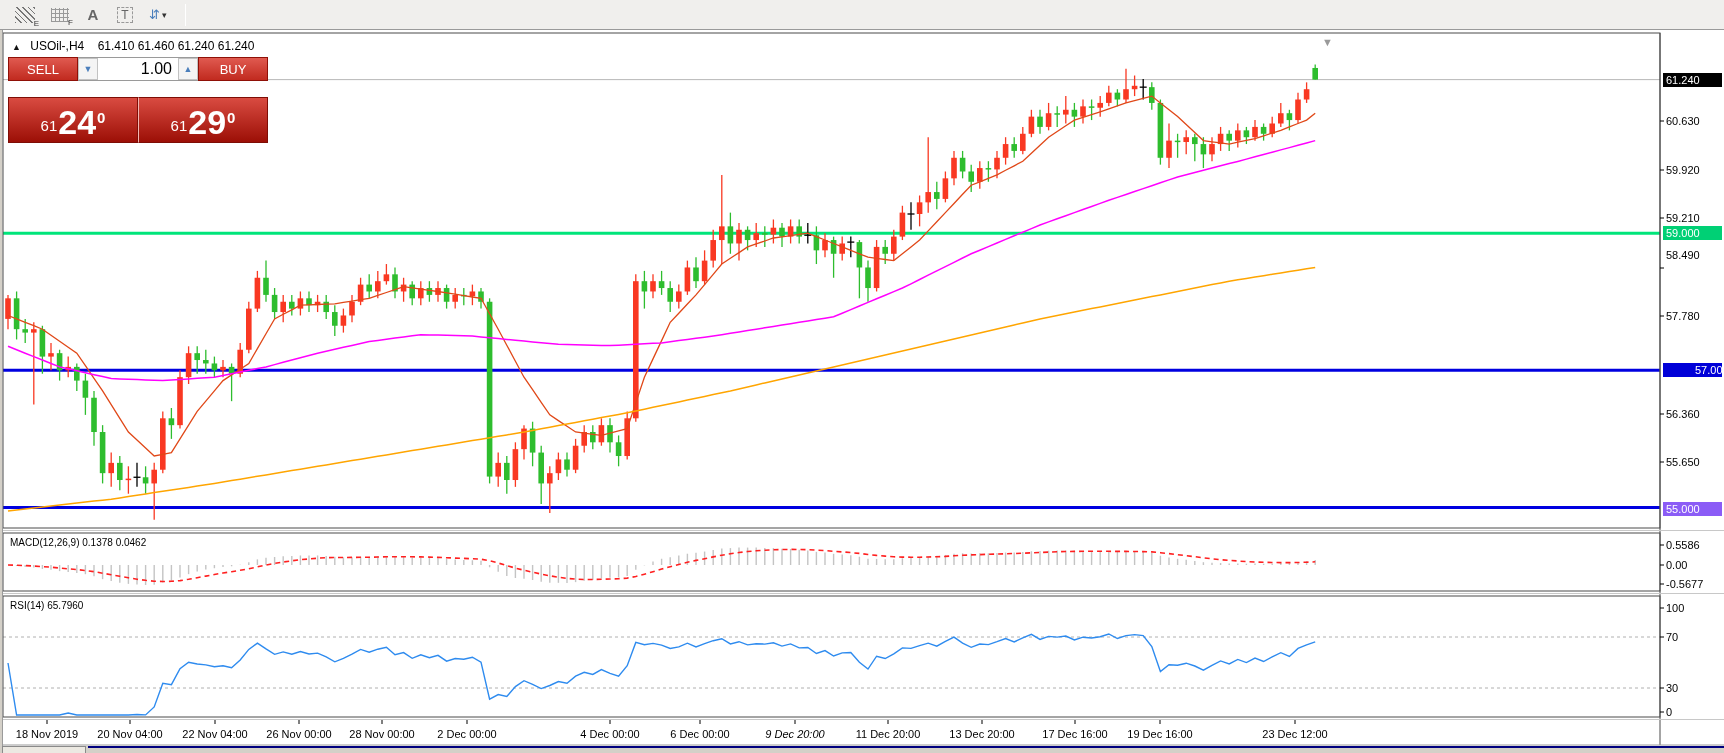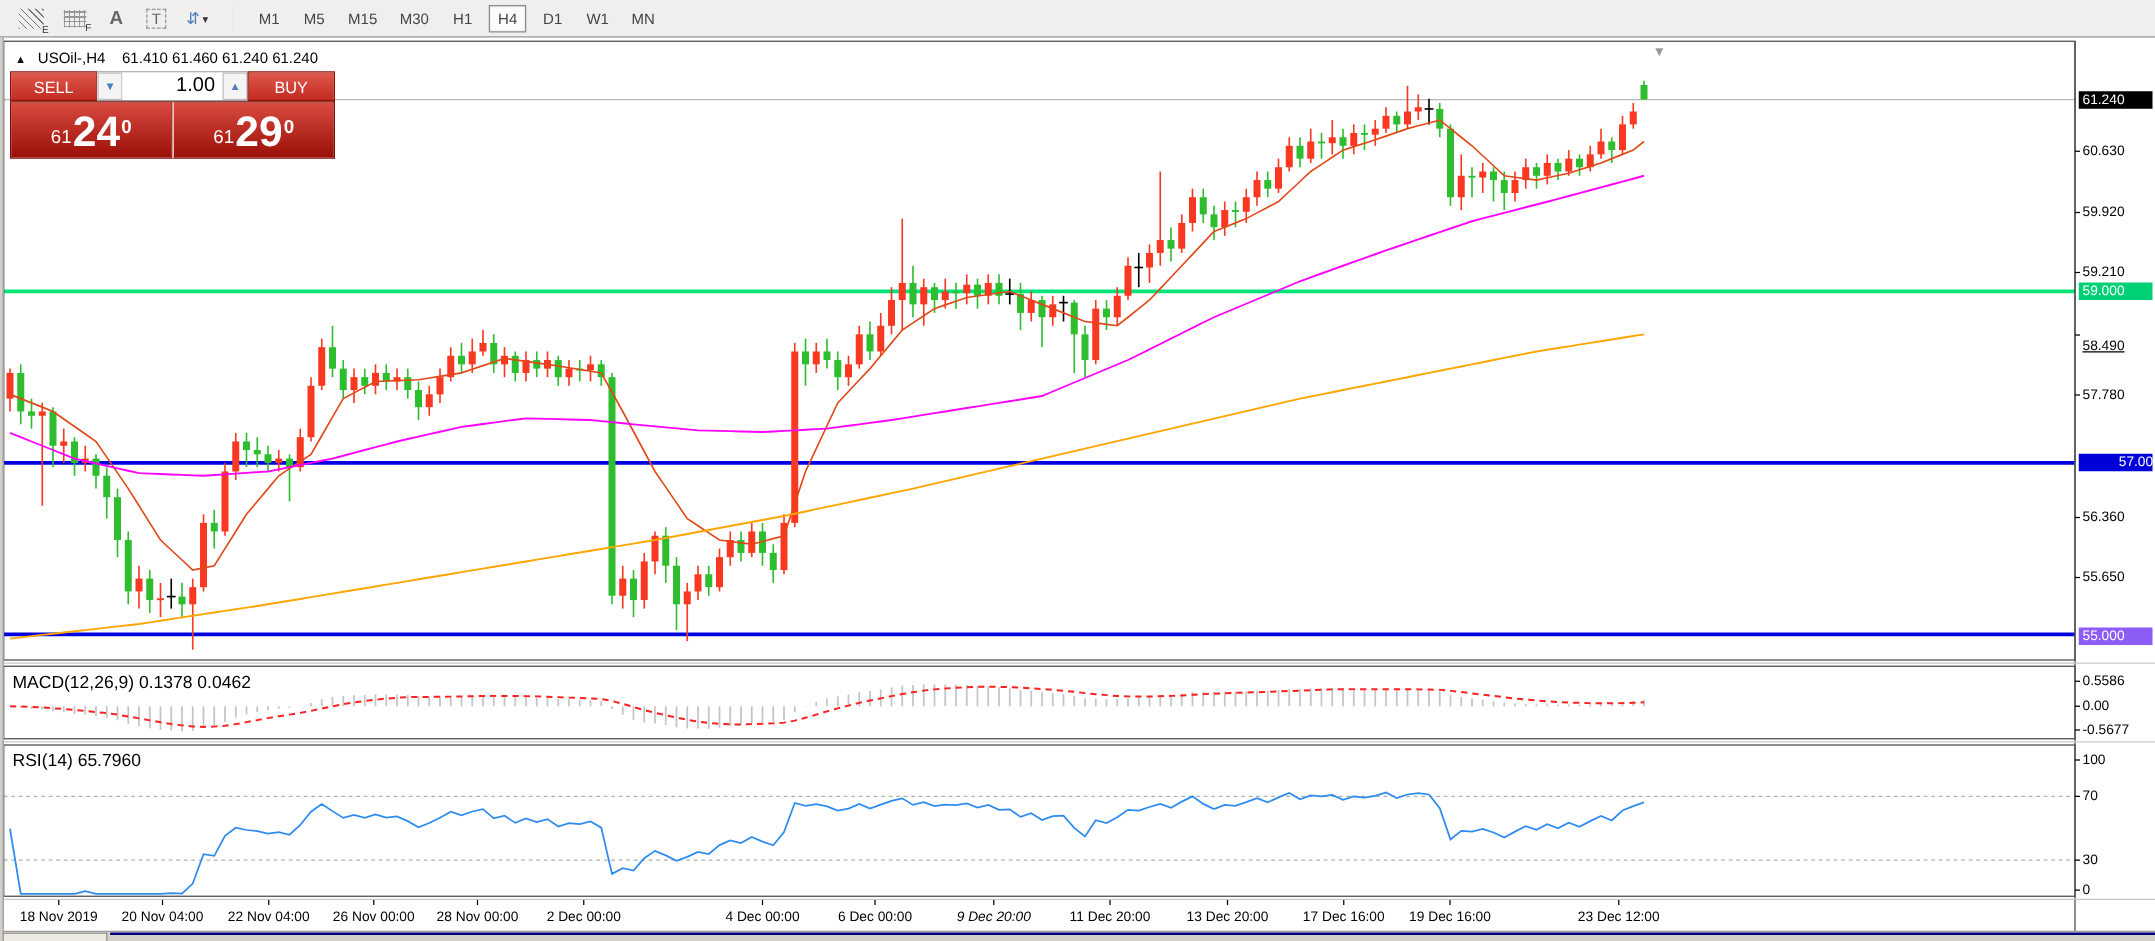--- a/index.html
+++ b/index.html
@@ -33,34 +33,34 @@
   
   .trade{position:absolute;left:8px;top:57px;width:260px;z-index:12;}
   .trade-row1{display:flex;height:24px;}
   .btn-sell,.btn-buy{width:70px;background:linear-gradient(#e05a50,#c12a1f);color:#fff;
       font-size:13px;display:flex;align-items:center;justify-content:center;border:1px solid #8f1007;}
   .spinner{flex:1;display:flex;background:#fff;border:1px solid #9a9a9a;border-left:none;border-right:none;}
   .spin-btn{width:20px;display:flex;align-items:center;justify-content:center;font-size:9px;
       color:#4a7ebb;background:#f4f4f4;border:1px solid #c2c2c2;}
   .vol{flex:1;border:none;outline:none;text-align:right;font-size:16px;padding-right:6px;
       font-family:"Liberation Sans",sans-serif;color:#000;width:60px;}
-  .trade-row2{display:flex;margin-top:0px;height:46px;}
+  .trade-row2{display:flex;margin-top:16px;height:46px;}
   .quote{flex:1;background:linear-gradient(#d94b41,#9c0f06);color:#fff;display:flex;
       align-items:flex-end;justify-content:center;padding-bottom:3px;border:1px solid #7e0d05;}
   .quote + .quote{border-left:1px solid #f3b7b2;}
   .q-small{font-size:15px;line-height:26px;}
   .q-big{font-size:34px;line-height:34px;font-weight:bold;margin:0 1px;}
   .q-sup{font-size:15px;line-height:40px;align-self:flex-start;font-weight:bold;}
   
   .y-tick{position:absolute;left:1666px;width:56px;height:13px;font-size:11px;color:#000;z-index:5;}
   .y-badge{position:absolute;left:1663px;width:59px;height:14px;font-size:11px;color:#fff;
       padding-left:3px;line-height:14px;z-index:6;}
   .x-label{position:absolute;top:728px;font-size:11px;color:#000;white-space:nowrap;
       transform:translateX(-50%);z-index:5;}
-  .ind-label{position:absolute;left:10px;font-size:14px;color:#000;z-index:5;}
+  .ind-label{position:absolute;left:10px;font-size:10px;color:#000;z-index:5;}
   .annotation{position:absolute;left:1188px;top:250px;font-size:42px;font-weight:bold;
       color:#ff1e1e;z-index:8;letter-spacing:1px;font-family:"Liberation Sans",sans-serif;}
   .shift-marker{position:absolute;left:1322px;top:36px;color:#9a9a9a;font-size:11px;z-index:5;}
   
   .bottom-strip{position:absolute;left:0;top:746px;width:1724px;height:7px;background:#d4d0c8;z-index:10;}
   .bottom-line{position:absolute;left:88px;top:0;width:1636px;height:2px;background:#00007f;}
   .bottom-tab{position:absolute;left:2px;top:0;width:84px;height:7px;background:#ece9e2;
       border:1px solid #8a8a8a;border-bottom:none;}
   .left-edge{position:absolute;left:0;top:30px;width:3px;height:723px;background:#d4d0c8;z-index:9;
       border-right:1px solid #9a9a9a;}
@@ -599,31 +599,20 @@
       </div>
       <div class="tb-btn">
         <span class="icon-T">T</span>
       </div>
       <div class="tb-btn">
         <span class="icon-arr">⇵</span>
         <span class="icon-caret">▾</span>
       </div>
     </div>
     <div class="tb-sep"></div>
-    <div class="tb-group" id="tf-group">
-        <div class="tf-btn">M1</div>
-        <div class="tf-btn">M5</div>
-        <div class="tf-btn">M15</div>
-        <div class="tf-btn">M30</div>
-        <div class="tf-btn">H1</div>
-        <div class="tf-btn active">H4</div>
-        <div class="tf-btn">D1</div>
-        <div class="tf-btn">W1</div>
-        <div class="tf-btn">MN</div>
-      </div>
   </div>
 
   <div class="left-edge"></div>
 
   <div class="chart-title">
     <span class="tri">▲</span>
     <b>USOil-,H4</b>
     <span>61.410 61.460 61.240 61.240</span>
   </div>
 
@@ -657,21 +646,21 @@
     <span>MACD(12,26,9)</span>&nbsp;<span>0.1378</span>&nbsp;<span>0.0462</span>
   </div>
   <div class="ind-label" style="top:600px;">
     <span>RSI(14)</span>&nbsp;<span>65.7960</span>
   </div>
 
   <div id="labels">
       <div class="y-tick" style="top: 115px;">60.630</div>
       <div class="y-tick" style="top: 164px;">59.920</div>
       <div class="y-tick" style="top: 212px;">59.210</div>
-      <div class="y-tick" style="top: 271px; text-decoration: underline;">58.490</div>
+      <div class="y-tick" style="top: 249px;">58.490</div>
       <div class="y-tick" style="top: 310px;">57.780</div>
       <div class="y-tick" style="top: 408px;">56.360</div>
       <div class="y-tick" style="top: 456px;">55.650</div>
       <div class="y-badge" style="top: 73px; background: rgb(0, 0, 0);">61.240</div>
       <div class="y-badge" style="top: 226px; background: rgb(0, 208, 117);">59.000</div>
       <div class="y-badge" style="top: 363px; background: rgb(0, 0, 216); padding-left: 32px;">57.000</div>
       <div class="y-badge" style="top: 502px; background: #8b5cf6;">55.000</div>
       <div class="x-label" style="left: 47px;">18 Nov 2019</div>
       <div class="x-label" style="left: 130px;">20 Nov 04:00</div>
       <div class="x-label" style="left: 215px;">22 Nov 04:00</div>

